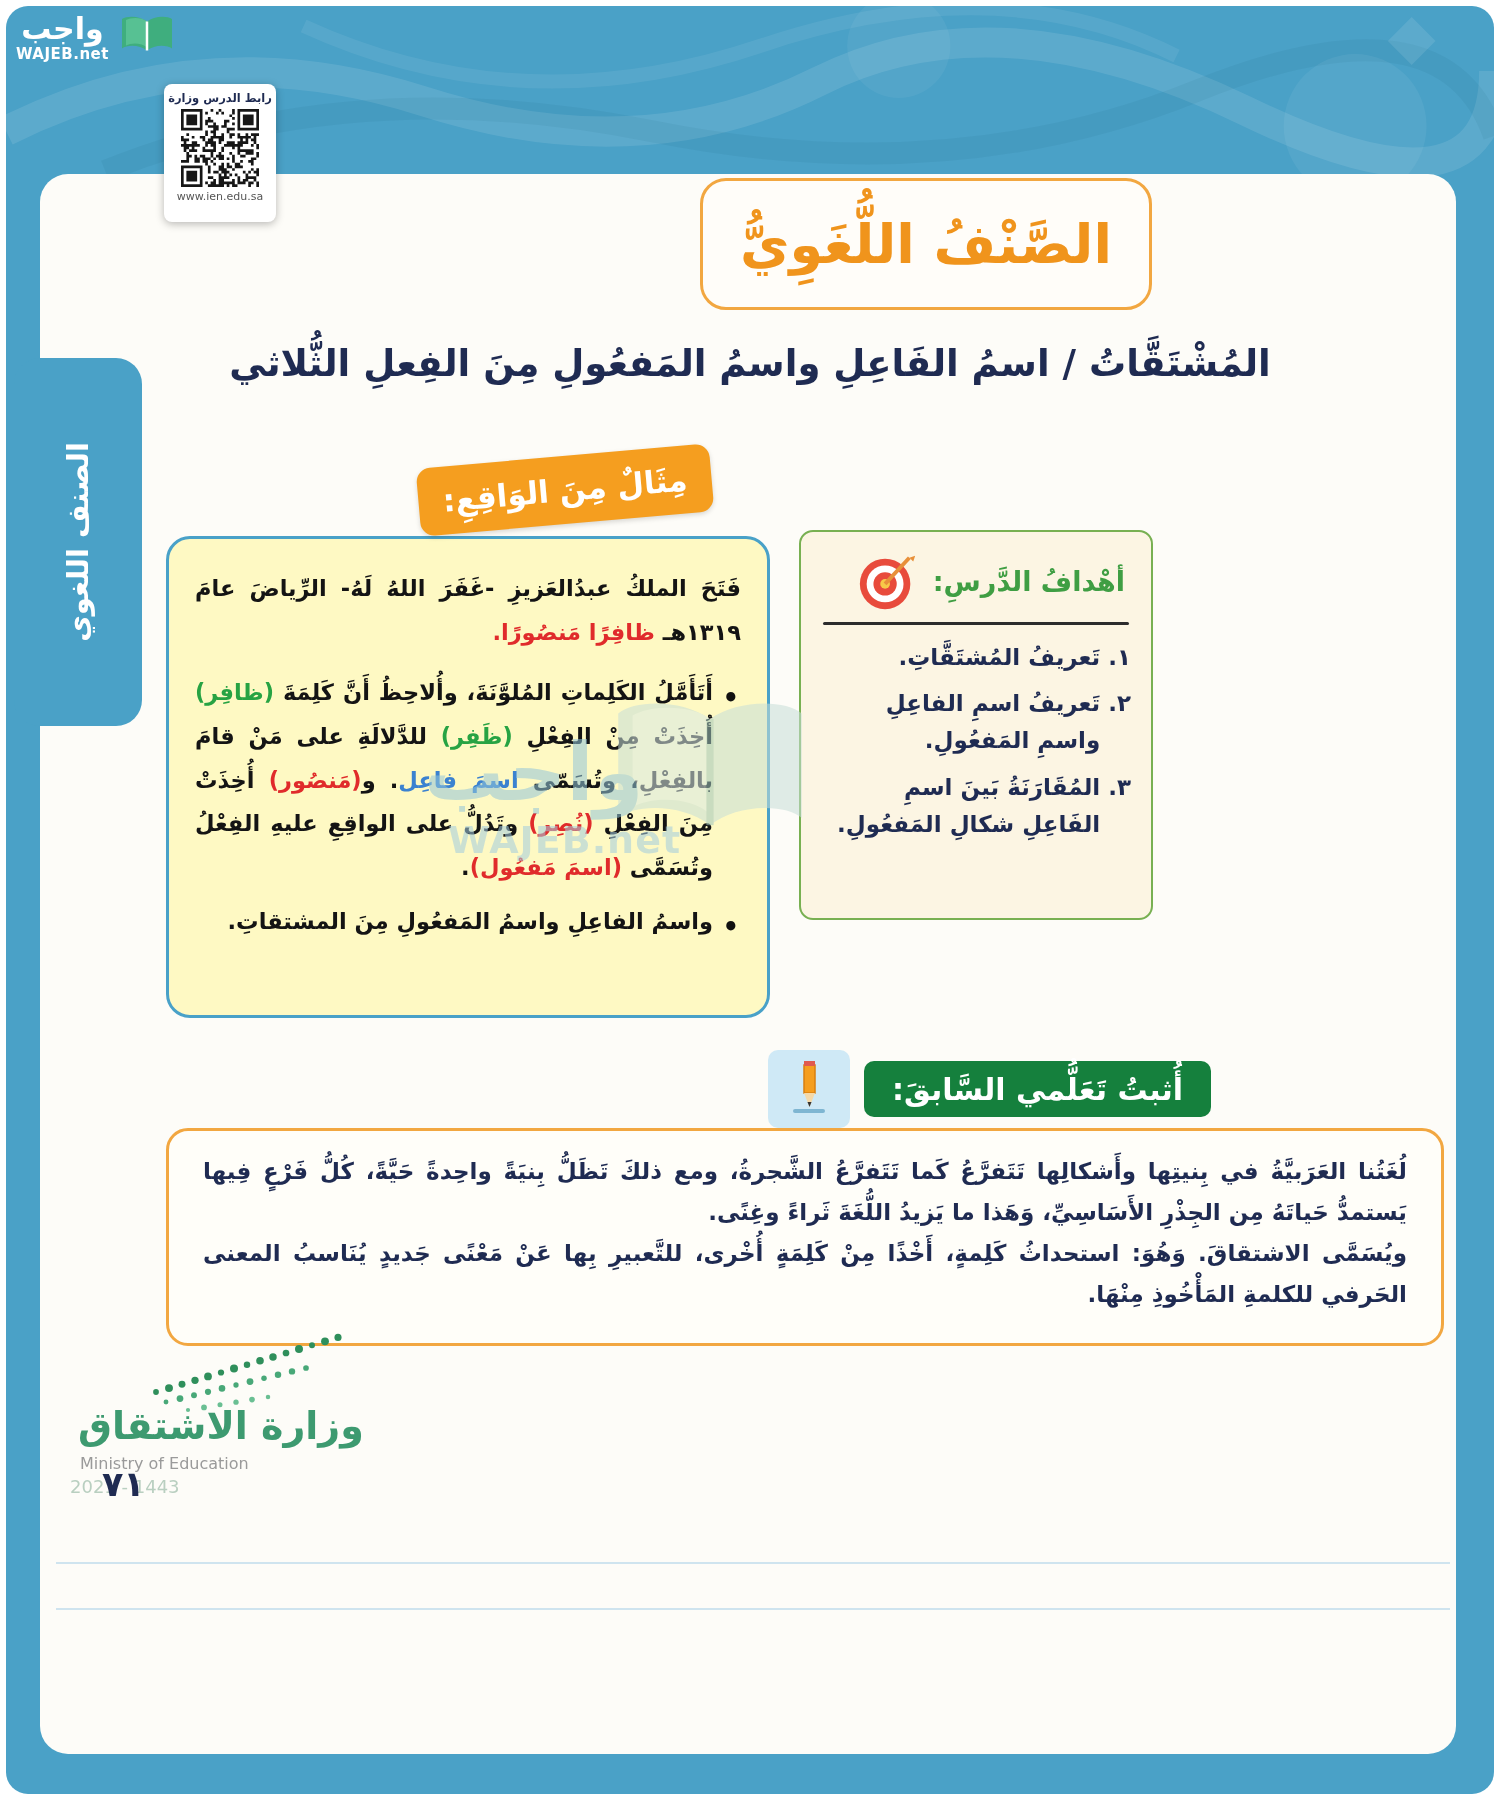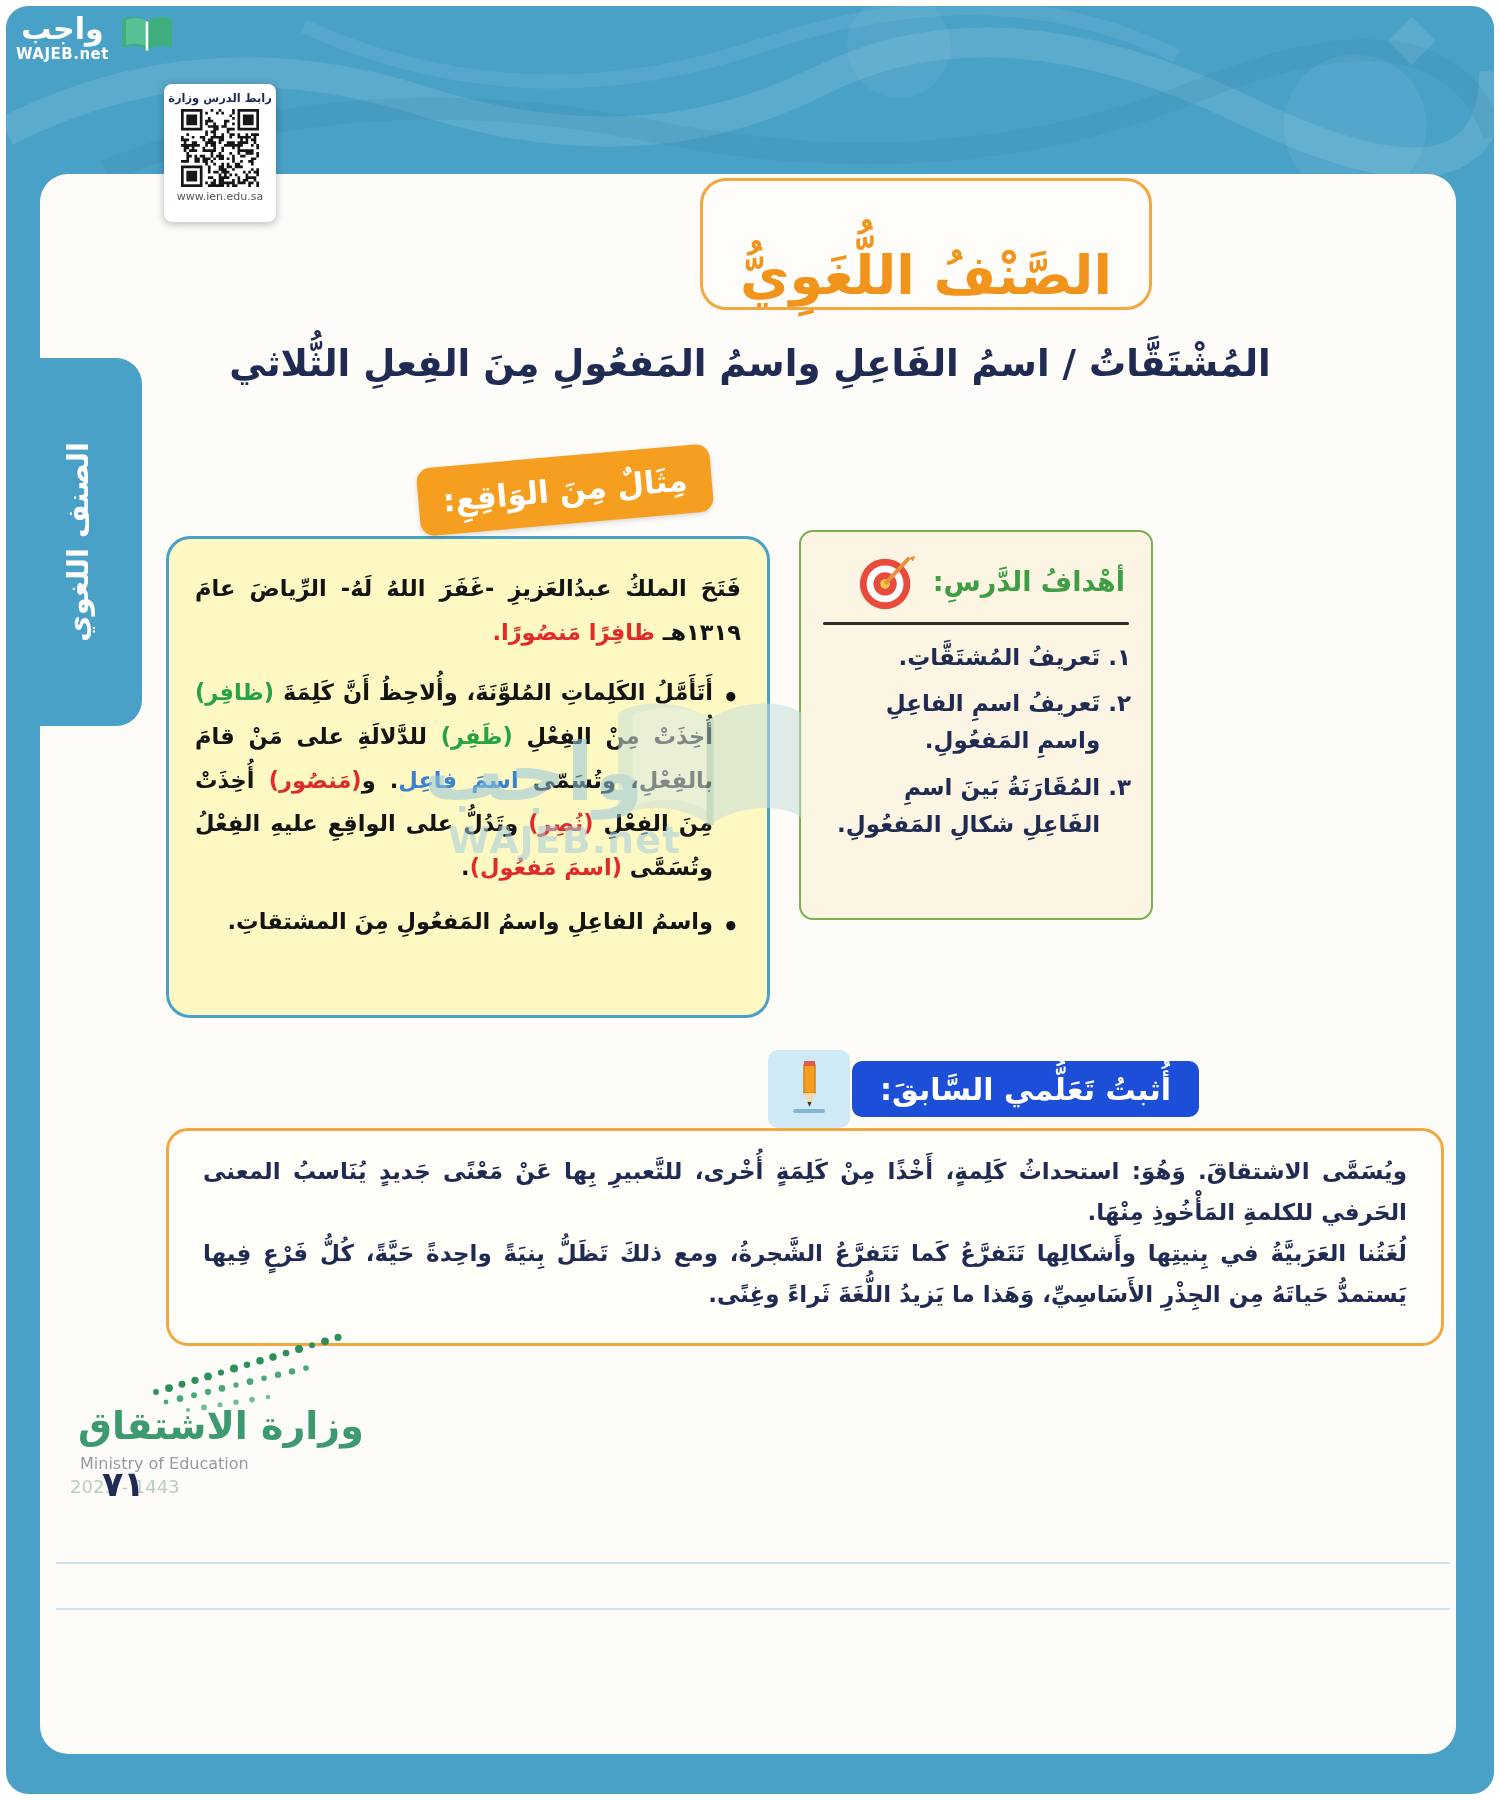--- a/index.html
+++ b/index.html
@@ -26,21 +26,21 @@
   .qr-url { font-size:11px; color:#555; }
 
   
   .side-tab { position:absolute; left:8px; top:352px; width:128px; height:368px; background:#4aa1c7;
               border-radius:26px; z-index:4; }
   .side-tab-text { position:absolute; left:50%; top:50%; transform:translate(-50%,-50%) rotate(-90deg);
                    color:#fff; font-size:29px; font-weight:bold; white-space:nowrap; direction:rtl; }
 
   
   .title-box { position:absolute; left:694px; top:172px; width:452px; height:132px; background:#fffdf9;
-               border:3.5px solid #f2a741; border-radius:26px; display:flex; align-items:flex-end;
+               border:3.5px solid #f2a741; border-radius:26px; display:flex; align-items:center;
                justify-content:center; z-index:3; }
   .title-text { color:#f0941c; font-size:54px; font-weight:bold; direction:rtl; }
 
   .subtitle { position:absolute; left:110px; right:110px; top:336px; text-align:center; direction:rtl;
               color:#1f2b52; font-size:37px; font-weight:bold; z-index:3; }
 
   
   .banner { position:absolute; left:412px; top:450px; width:294px; height:68px; background:#f59e1f;
             border-radius:14px; transform:rotate(-5deg); display:flex; align-items:center; justify-content:center;
             color:#fff; font-size:31px; font-weight:bold; z-index:5; direction:rtl;
@@ -75,22 +75,22 @@
   .wm-book { position:absolute; right:6px; top:0; width:224px; height:162px; }
   .wm-ar { position:absolute; left:0; top:34px; font-size:80px; font-weight:bold; color:#93c6d9; }
   .wm-en { position:absolute; left:24px; top:126px; font-size:38px; font-weight:bold; color:#a3cde0;
            letter-spacing:1px; }
 
   
   .prior-row { position:absolute; left:762px; top:1044px; display:flex; align-items:center; z-index:3; }
   .pencil-box { width:82px; height:78px; background:#cfe9f6; border-radius:10px; display:flex;
                 align-items:center; justify-content:center; }
   .pencil-svg { width:40px; height:56px; }
-  .prior-label { height:56px; background:#1d4ed8; border-radius:10px; display:flex; align-items:center;
-                 padding:0 28px; color:#fff; font-size:30px; font-weight:bold; direction:rtl; margin-left:2px; }
+  .prior-label { height:56px; background:#15803d; border-radius:10px; display:flex; align-items:center;
+                 padding:0 28px; color:#fff; font-size:30px; font-weight:bold; direction:rtl; margin-left:14px; }
 
   
   .bottom-box { position:absolute; left:160px; top:1122px; width:1278px; height:218px; background:#fffef9;
                 border:3px solid #f2a741; border-radius:22px; padding:20px 34px; direction:rtl; z-index:2;
                 overflow:hidden; }
   .bb-p { color:#1f2b52; font-size:23px; font-weight:bold; line-height:1.78; text-align:justify; }
 
   
   .ministry-dots { position:absolute; left:138px; top:1314px; width:236px; height:100px; z-index:2; }
   .moe-ar { position:absolute; left:72px; top:1398px; color:#3d9a70; font-size:38px; font-weight:bold;
@@ -227,22 +227,22 @@
         <rect x="15" y="0" width="11" height="5" fill="#e05a4e"></rect>
         <polygon points="15,32 26,32 20.5,46 " fill="#f5d9a8"></polygon>
         <polygon points="18.5,41 22.5,41 20.5,46" fill="#333333"></polygon>
         <path d="M6 50 h28" stroke="#7fb6d2" stroke-width="4" stroke-linecap="round"></path>
       </svg>
     </div>
     <div class="prior-label">أُثبتُ تَعَلُّمي السَّابقَ:</div>
   </div>
 
   <div class="bottom-box">
+    <p class="bb-p">لُغَتُنا العَرَبيَّةُ في بِنيتِها وأَشكالِها تَتَفرَّعُ كَما تَتَفرَّعُ الشَّجرةُ، ومع ذلكَ تَظَلُّ بِنيَةً واحِدةً حَيَّةً، كُلُّ فَرْعٍ فِيها يَستمدُّ حَياتَهُ مِن الجِذْرِ الأَسَاسِيِّ، وَهَذا ما يَزيدُ اللُّغَةَ ثَراءً وغِنًى.</p>
     <p class="bb-p">ويُسَمَّى الاشتقاقَ. وَهُوَ: استحداثُ كَلِمةٍ، أَخْذًا مِنْ كَلِمَةٍ أُخْرى، للتَّعبيرِ بِها عَنْ مَعْنًى جَديدٍ يُنَاسبُ المعنى الحَرفي للكلمةِ المَأْخُوذِ مِنْهَا.</p>
-    <p class="bb-p">لُغَتُنا العَرَبيَّةُ في بِنيتِها وأَشكالِها تَتَفرَّعُ كَما تَتَفرَّعُ الشَّجرةُ، ومع ذلكَ تَظَلُّ بِنيَةً واحِدةً حَيَّةً، كُلُّ فَرْعٍ فِيها يَستمدُّ حَياتَهُ مِن الجِذْرِ الأَسَاسِيِّ، وَهَذا ما يَزيدُ اللُّغَةَ ثَراءً وغِنًى.</p>
   </div>
 
   <svg class="ministry-dots" viewBox="0 0 236 100">
     <g>
         <circle cx="12" cy="72" r="2.88" fill="#2f8f5b"></circle>
         <circle cx="25" cy="68.1" r="3.96" fill="#2f8f5b"></circle>
         <circle cx="38" cy="64.2" r="3.46" fill="#2f8f5b"></circle>
         <circle cx="51" cy="60.3" r="3.65" fill="#2f8f5b"></circle>
         <circle cx="64" cy="56.4" r="3.87" fill="#2f8f5b"></circle>
         <circle cx="77" cy="52.5" r="3.12" fill="#2f8f5b"></circle>

